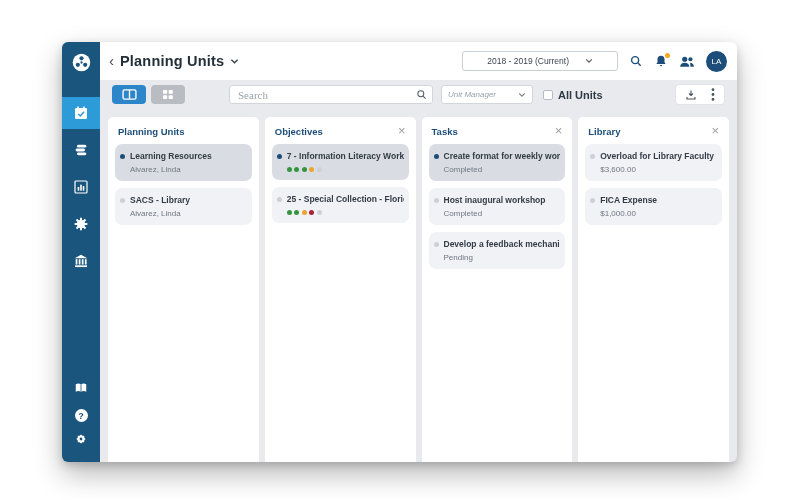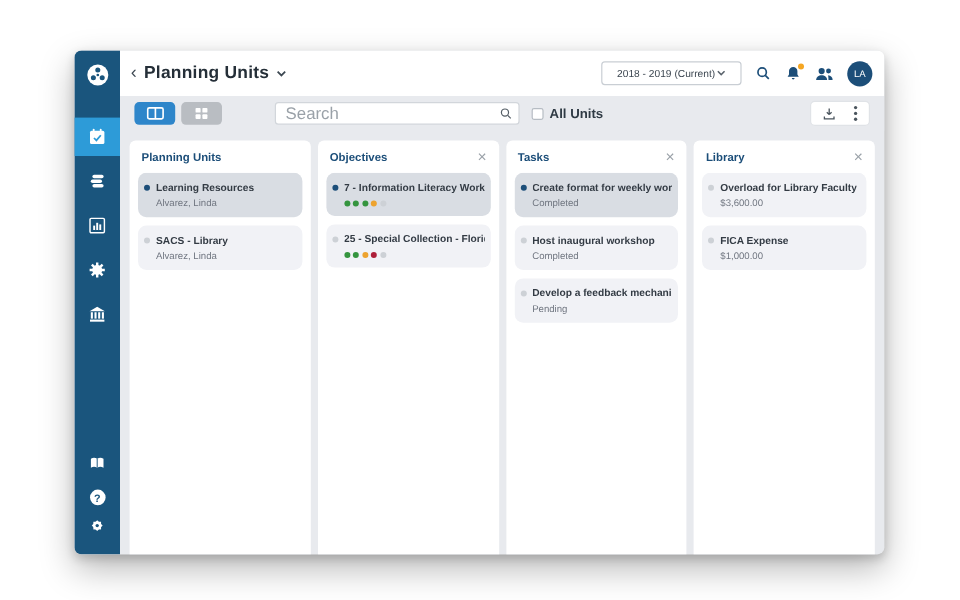--- a/index.html
+++ b/index.html
@@ -25,41 +25,41 @@
 
   
   .main { flex:1; display:flex; flex-direction:column; min-width:0; }
 
   .topbar { height:38px; background:#fff; display:flex; align-items:center;
             padding:0 10px 0 9px; flex-shrink:0; }
   .title-group { display:flex; align-items:center; gap:6px; }
   .back-chevron { font-size:15px; color:#3d4852; line-height:1; margin-top:-2px; }
   .page-title { font-size:14.5px; font-weight:bold; color:#252f38; letter-spacing:.2px; }
   .topbar-right { margin-left:auto; display:flex; align-items:center; gap:11px; }
-  .year-select { display:flex; align-items:center; gap:1px; background:#fff;
-                 border:1px solid #c9ced4; border-radius:3px; padding:4px 12px;
+  .year-select { display:flex; align-items:center; gap:16px; background:#fff;
+                 border:1px solid #c9ced4; border-radius:3px; padding:4px 24px;
                  font-size:8.5px; color:#3c4650; cursor:pointer; }
   .avatar { width:21px; height:21px; border-radius:50%; background:#1c4e79;
             color:#fff; font-size:8px; font-weight:normal; display:flex;
             align-items:center; justify-content:center; }
   .bell-wrap { position:relative; }
   .bell-dot { position:absolute; top:-1px; right:-2px; width:5px; height:5px;
               border-radius:50%; background:#f5a623; }
 
   .toolbar { height:29px; background:#e8eaee; display:flex; align-items:center;
              padding:0 12px; flex-shrink:0; }
   .view-toggle { display:flex; gap:5px; margin-right:44px; }
   .toggle-btn { width:34px; height:19px; border:none; border-radius:4px;
                 display:flex; align-items:center; justify-content:center; cursor:pointer; }
   .toggle-btn.active { background:#2e86ca; }
   .toggle-btn.inactive { background:#b9bdc2; }
   .search-box { position:relative; width:204px; }
   .search-box input { width:100%; height:19px; background:#fff; border:1px solid #d2d6db;
-                      border-radius:3px; padding:0 22px 0 8px; font-size:14px; color:#555;
-                      font-family:Liberation Sans, sans-serif; }
+                      border-radius:3px; padding:0 22px 0 8px; font-size:11px; color:#555;
+                      font-family:Liberation Serif, serif; }
   .search-box input::placeholder { color:#9aa1a8; }
   .search-box .mag { position:absolute; right:6px; top:4px; }
   .um-select { width:92px; height:19px; margin-left:8px; background:#fff;
                border:1px solid #d2d6db; border-radius:3px; display:flex;
                align-items:center; justify-content:space-between; padding:0 6px;
                font-size:8px; color:#9aa1a8; font-style:italic; cursor:pointer; }
   .all-units { display:flex; align-items:center; gap:5px; margin-left:10px;
                font-size:11px; font-weight:bold; color:#2f3a44; cursor:pointer; }
   .checkbox { width:10px; height:10px; background:#fff; border:1px solid #b6bcc3;
               border-radius:2px; }
@@ -239,20 +239,26 @@
           </svg>
         </button>
       </div>
       <div class="search-box">
         <input type="text" placeholder="Search" style="">
         <svg class="mag" width="11" height="11" viewBox="0 0 24 24">
           <circle cx="10.5" cy="10.5" r="6.5" fill="none" stroke="#555e66" stroke-width="2.2"></circle>
           <line x1="15.5" y1="15.5" x2="21" y2="21" stroke="#555e66" stroke-width="2.2"></line>
         </svg>
       </div>
+      <div class="um-select">
+        <span>Unit Manager</span>
+        <svg width="8" height="6" viewBox="0 0 10 7">
+          <path d="M1.5 1.5 L5 5 L8.5 1.5" fill="none" stroke="#7d858d" stroke-width="1.6"></path>
+        </svg>
+      </div>
       <label class="all-units">
         <span class="checkbox"></span>
         <span>All Units</span>
       </label>
       <div class="actions">
         <button class="icon-btn">
           <svg width="12" height="12" viewBox="0 0 24 24">
             <path d="M12 3v10M12 13l-4-4M12 13l4-4" fill="none" stroke="#4a545d" stroke-width="2.2"></path>
             <path d="M4 16v4h16v-4" fill="none" stroke="#4a545d" stroke-width="2.2"></path>
           </svg>

